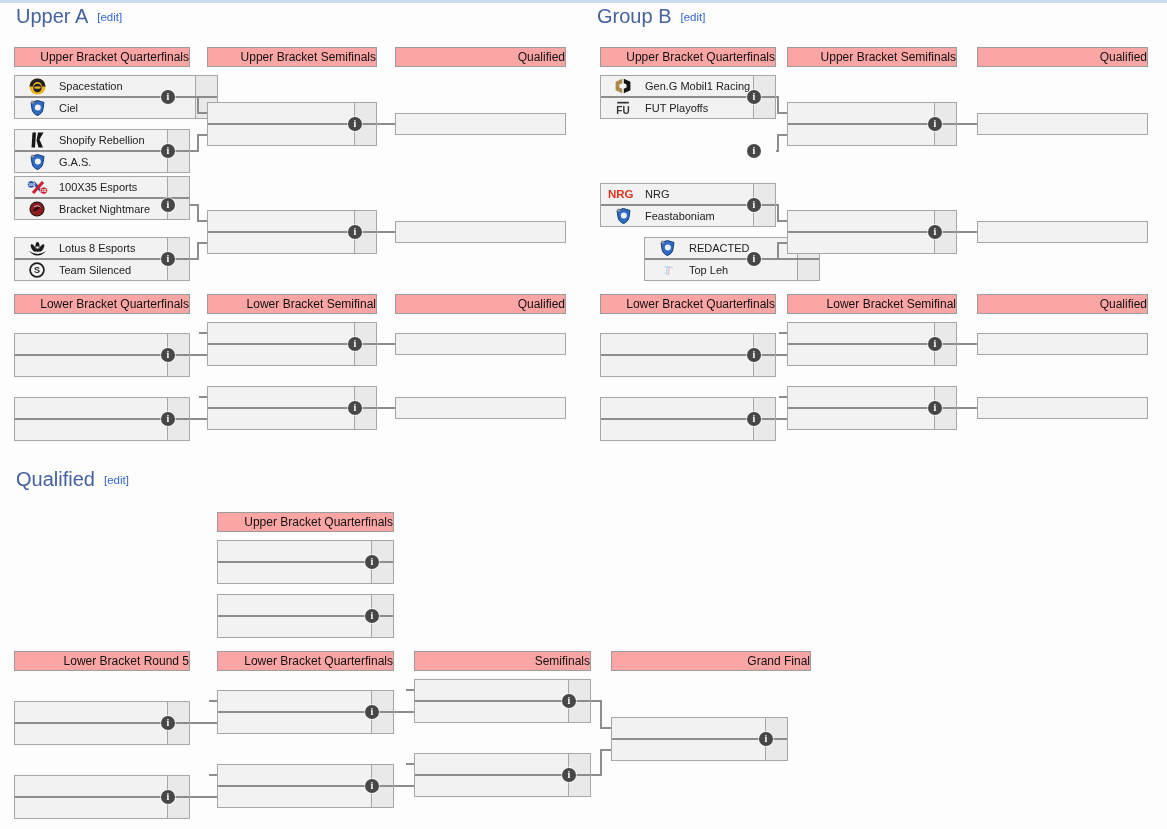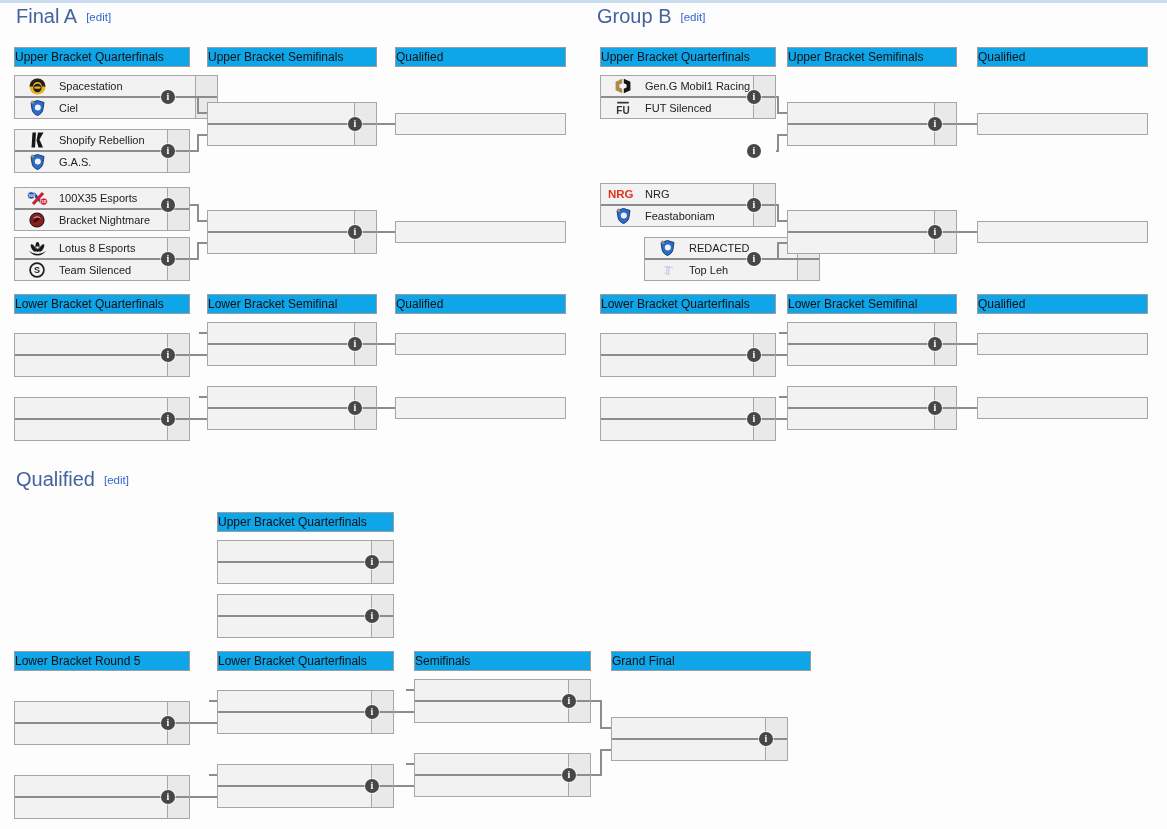--- a/index.html
+++ b/index.html
@@ -7,22 +7,22 @@
     width:1167px;height:829px;overflow:hidden;
     background:#fdfdfe;
     font-family:"Liberation Sans", sans-serif;
     position:relative;
   }
   #topstrip{position:absolute;left:0;top:0;width:1167px;height:3px;background:#c9dcee;}
   #root{position:absolute;left:0;top:0;width:1167px;height:829px;}
   .section-title{position:absolute;font-size:20px;color:#44639e;white-space:nowrap;}
   .section-title .edit{font-size:11.5px;color:#3366cc;margin-left:9px;position:relative;top:-2px;cursor:pointer;}
   .hdr{
-    position:absolute;height:20px;background:#0ea5e9;border:1px solid #9c9c9c;
-    box-sizing:border-box;font-size:12px;line-height:18px;text-align:left;color:#111;
+    position:absolute;height:20px;background:#fca5a5;border:1px solid #9c9c9c;
+    box-sizing:border-box;font-size:12px;line-height:18px;text-align:right;color:#111;
     white-space:nowrap;overflow:hidden;
   }
   .match{position:absolute;height:44px;background:#f2f2f2;border:1px solid #a6a6a6;box-sizing:border-box;}
   .score-col{position:absolute;top:0;bottom:0;right:0;width:21px;background:#e9e9e9;border-left:1px solid #a6a6a6;}
   .midline{position:absolute;left:0;right:0;top:20px;height:2px;background:#8d8d8d;}
   .trow{position:absolute;left:0;right:22px;height:20px;display:flex;align-items:center;padding-left:5px;font-size:11px;color:#202122;overflow:hidden;cursor:pointer;}
   .trow.top{top:0;}
   .trow.bot{top:22px;}
   .trow.empty{cursor:default;}
   .ticon{flex:0 0 34px;width:34px;height:18px;display:flex;align-items:center;justify-content:center;margin-right:5px;}
@@ -34,21 +34,21 @@
     background:#474747;color:#fff;font-family:"Liberation Serif", serif;
     font-weight:bold;font-size:10px;line-height:14px;text-align:center;
     z-index:4;cursor:pointer;box-shadow:0 0 0 1px rgba(255,255,255,.55);
   }
 </style>
 </head>
 <body>
 
 <div id="topstrip"></div>
 <div id="root">
-    <div class="section-title" style="left: 16px; top: 5px;"><div style="display: inline;">Final A</div><div class="edit" style="display: inline;">[edit]</div></div>
+    <div class="section-title" style="left: 16px; top: 5px;"><div style="display: inline;">Upper A</div><div class="edit" style="display: inline;">[edit]</div></div>
     <div class="hdr" style="left: 14px; top: 47px; width: 176px;">Upper Bracket Quarterfinals</div>
     <div class="hdr" style="left: 14px; top: 294px; width: 176px;">Lower Bracket Quarterfinals</div>
     <div class="hdr" style="left: 207px; top: 47px; width: 170px;">Upper Bracket Semifinals</div>
     <div class="hdr" style="left: 207px; top: 294px; width: 170px;">Lower Bracket Semifinal</div>
     <div class="hdr" style="left: 395px; top: 47px; width: 171px;">Qualified</div>
     <div class="hdr" style="left: 395px; top: 294px; width: 171px;">Qualified</div>
     <div class="match" style="left: 14px; top: 75px; width: 204px;">
       <div class="score-col"></div>
       <div class="midline"></div>
       <div class="trow top">
@@ -91,21 +91,21 @@
           <svg width="15" height="16" viewBox="0 0 15 16">
             <path d="M7.5 0.5 L14 2.5 L12.8 10 C12 13 10 14.6 7.5 15.5 C5 14.6 3 13 2.2 10 L1 2.5 Z" fill="#2e6bc4" stroke="#173c74" stroke-width="1"></path>
             <circle cx="7.8" cy="7.6" r="3" fill="#eef2f8"></circle>
             <circle cx="2.6" cy="2.2" r="1.6" fill="#8f8f8f"></circle>
           </svg>
         </div>
         <div class="tname">G.A.S.</div>
       </div>
     </div>
     <div class="info" style="left: 161px; top: 144px;">i</div>
-    <div class="match" style="left: 14px; top: 187px; width: 176px;">
+    <div class="match" style="left: 14px; top: 176px; width: 176px;">
       <div class="score-col"></div>
       <div class="midline"></div>
       <div class="trow top">
         <div class="ticon">
           <svg width="21" height="15" viewBox="0 0 21 15">
             <path d="M6 2 L16 13" stroke="#1f4fa5" stroke-width="3.2"></path>
             <path d="M16 2 L6 13" stroke="#cf2030" stroke-width="3.2"></path>
             <circle cx="4.2" cy="4.4" r="3.7" fill="#1f4fa5" stroke="#fff" stroke-width="0.7"></circle>
             <text x="4.2" y="5.8" font-size="3.6" font-weight="bold" fill="#fff" text-anchor="middle" font-family="Liberation Sans, sans-serif">100</text>
             <circle cx="16.8" cy="10.6" r="3.7" fill="#cf2030" stroke="#fff" stroke-width="0.7"></circle>
@@ -240,21 +240,21 @@
         </div>
         <div class="tname">Gen.G Mobil1 Racing</div>
       </div>
       <div class="trow bot">
         <div class="ticon">
           <svg width="16" height="15" viewBox="0 0 16 15">
             <rect x="2.2" y="0.8" width="11.6" height="1.7" fill="#33333b"></rect>
             <text x="8" y="13" font-size="10" font-weight="bold" text-anchor="middle" fill="#33333b" font-family="Liberation Sans, sans-serif">FU</text>
           </svg>
         </div>
-        <div class="tname">FUT Silenced</div>
+        <div class="tname">FUT Playoffs</div>
       </div>
     </div>
     <div class="info" style="left: 747px; top: 90px;">i</div>
     <div class="info" style="left: 747px; top: 144px;">i</div>
     <div class="match" style="left: 600px; top: 183px; width: 176px;">
       <div class="score-col"></div>
       <div class="midline"></div>
       <div class="trow top">
         <div class="ticon">
           <svg width="30" height="12" viewBox="0 0 30 12">

